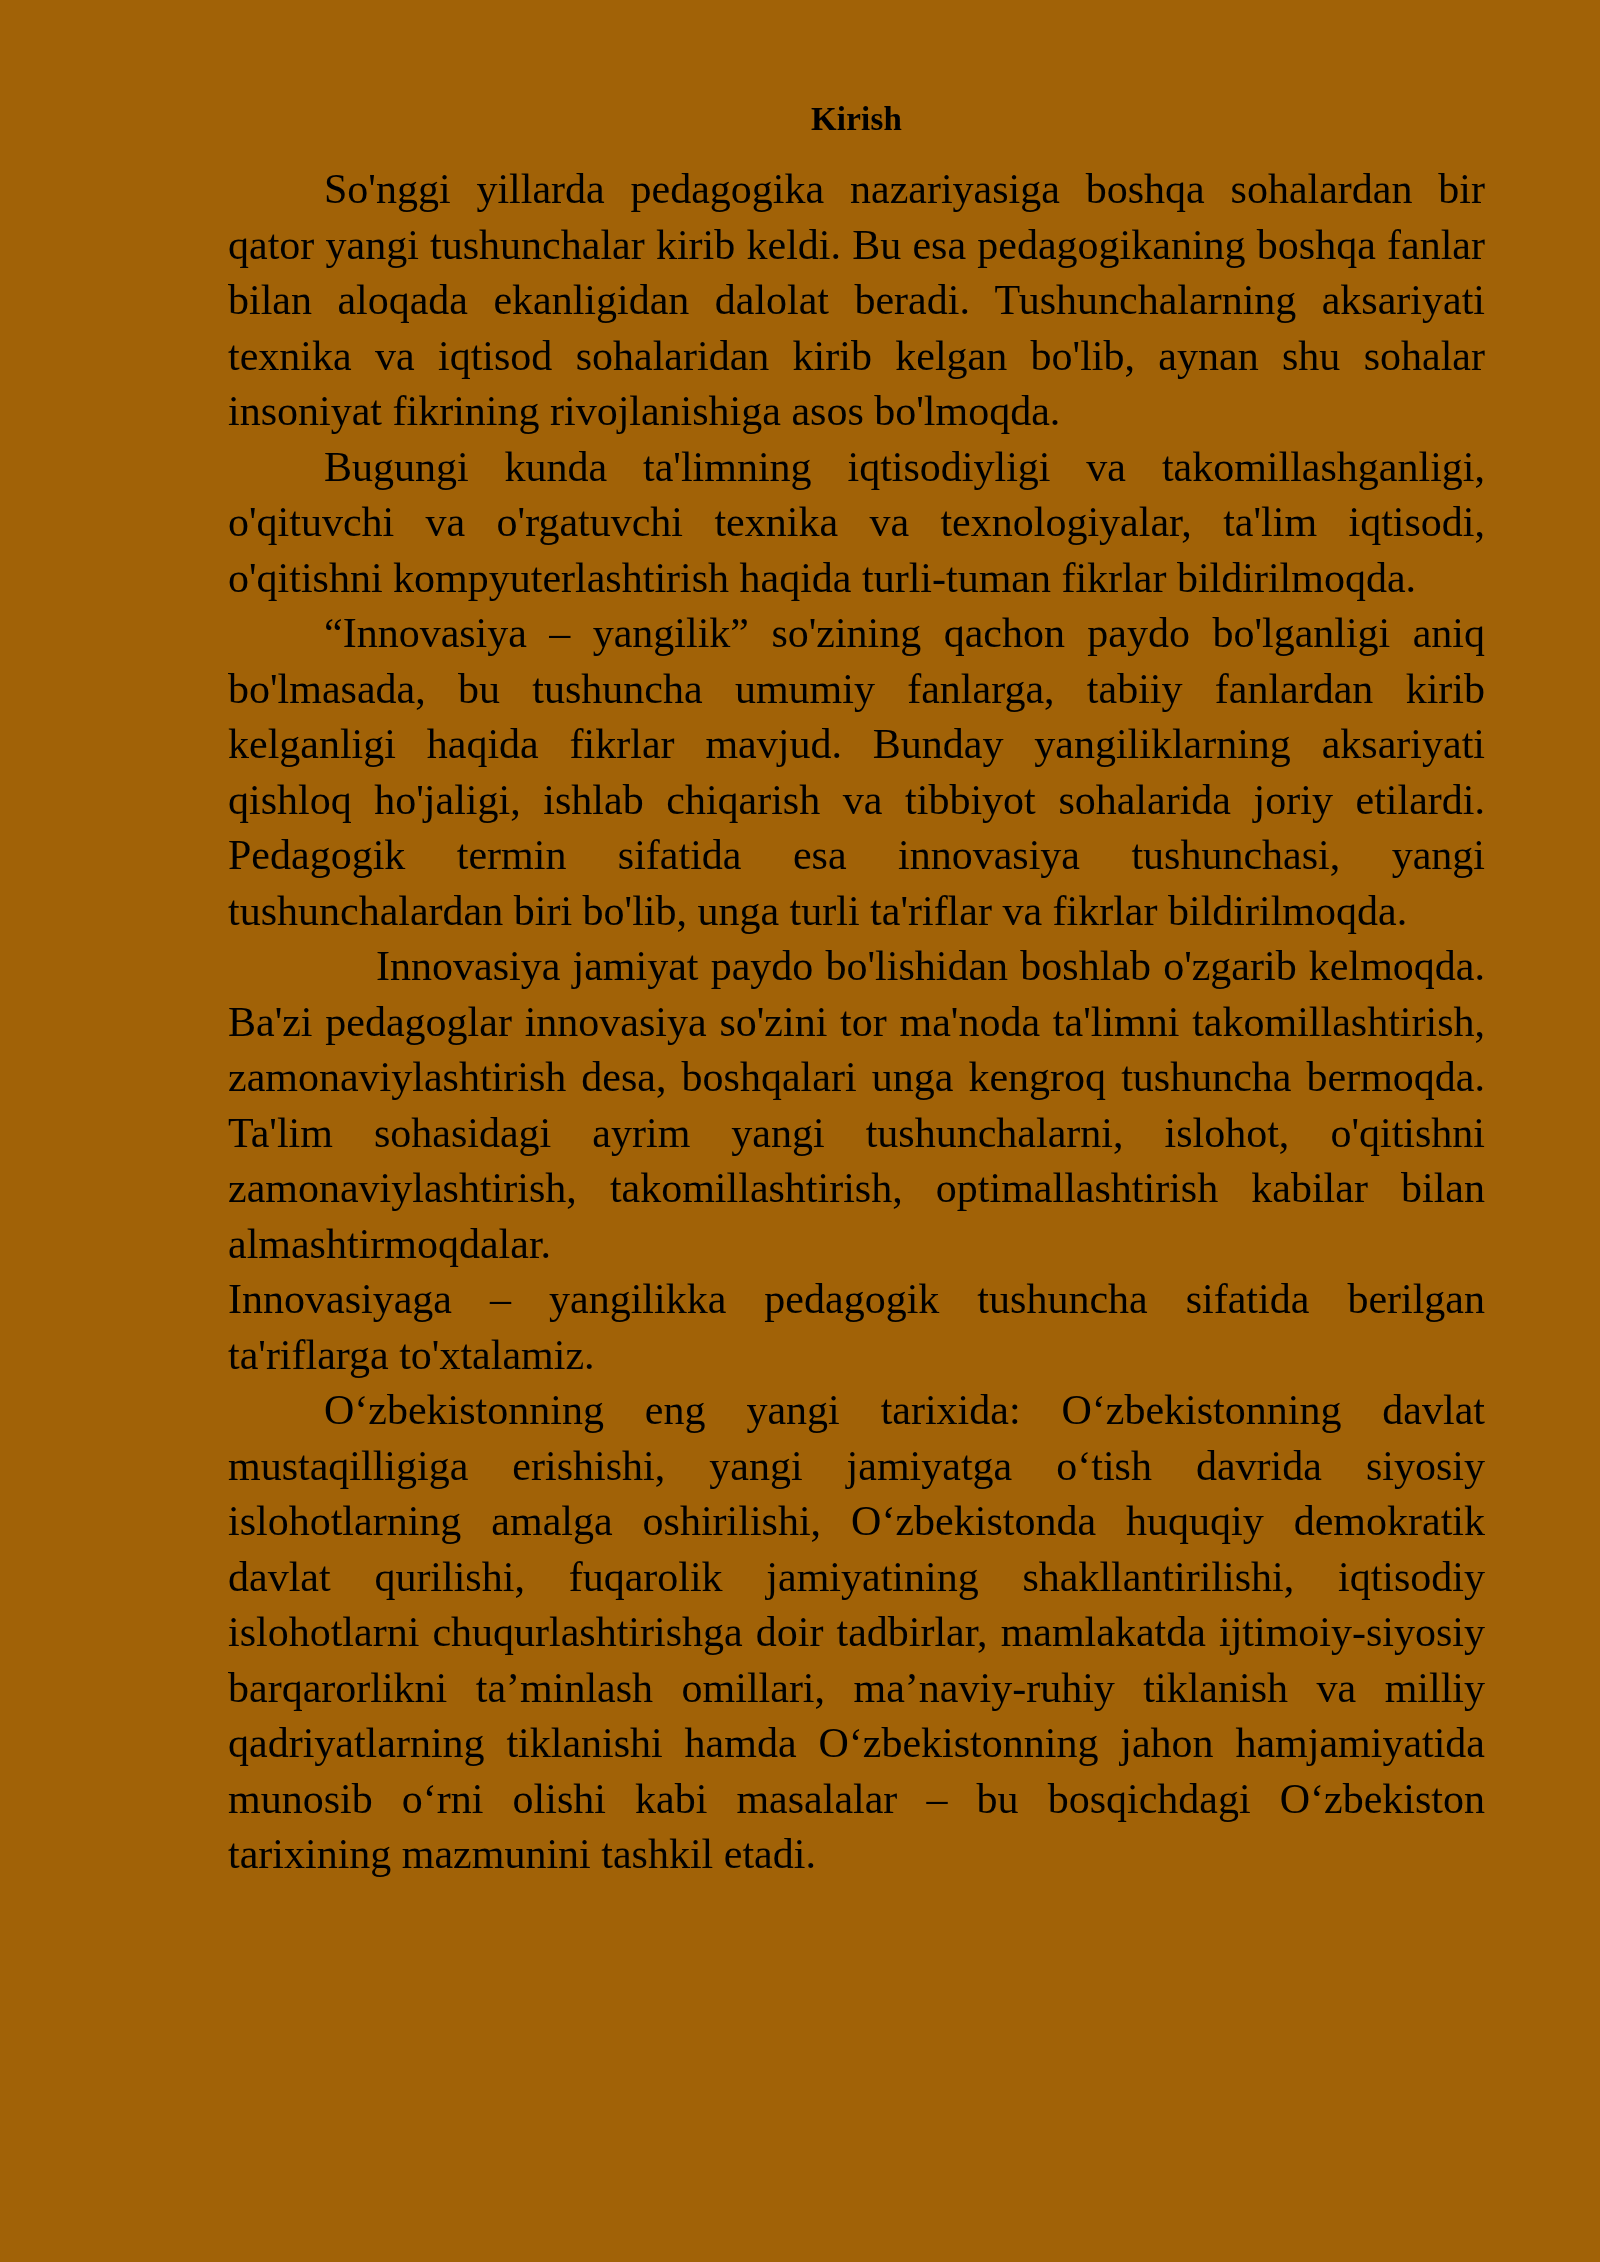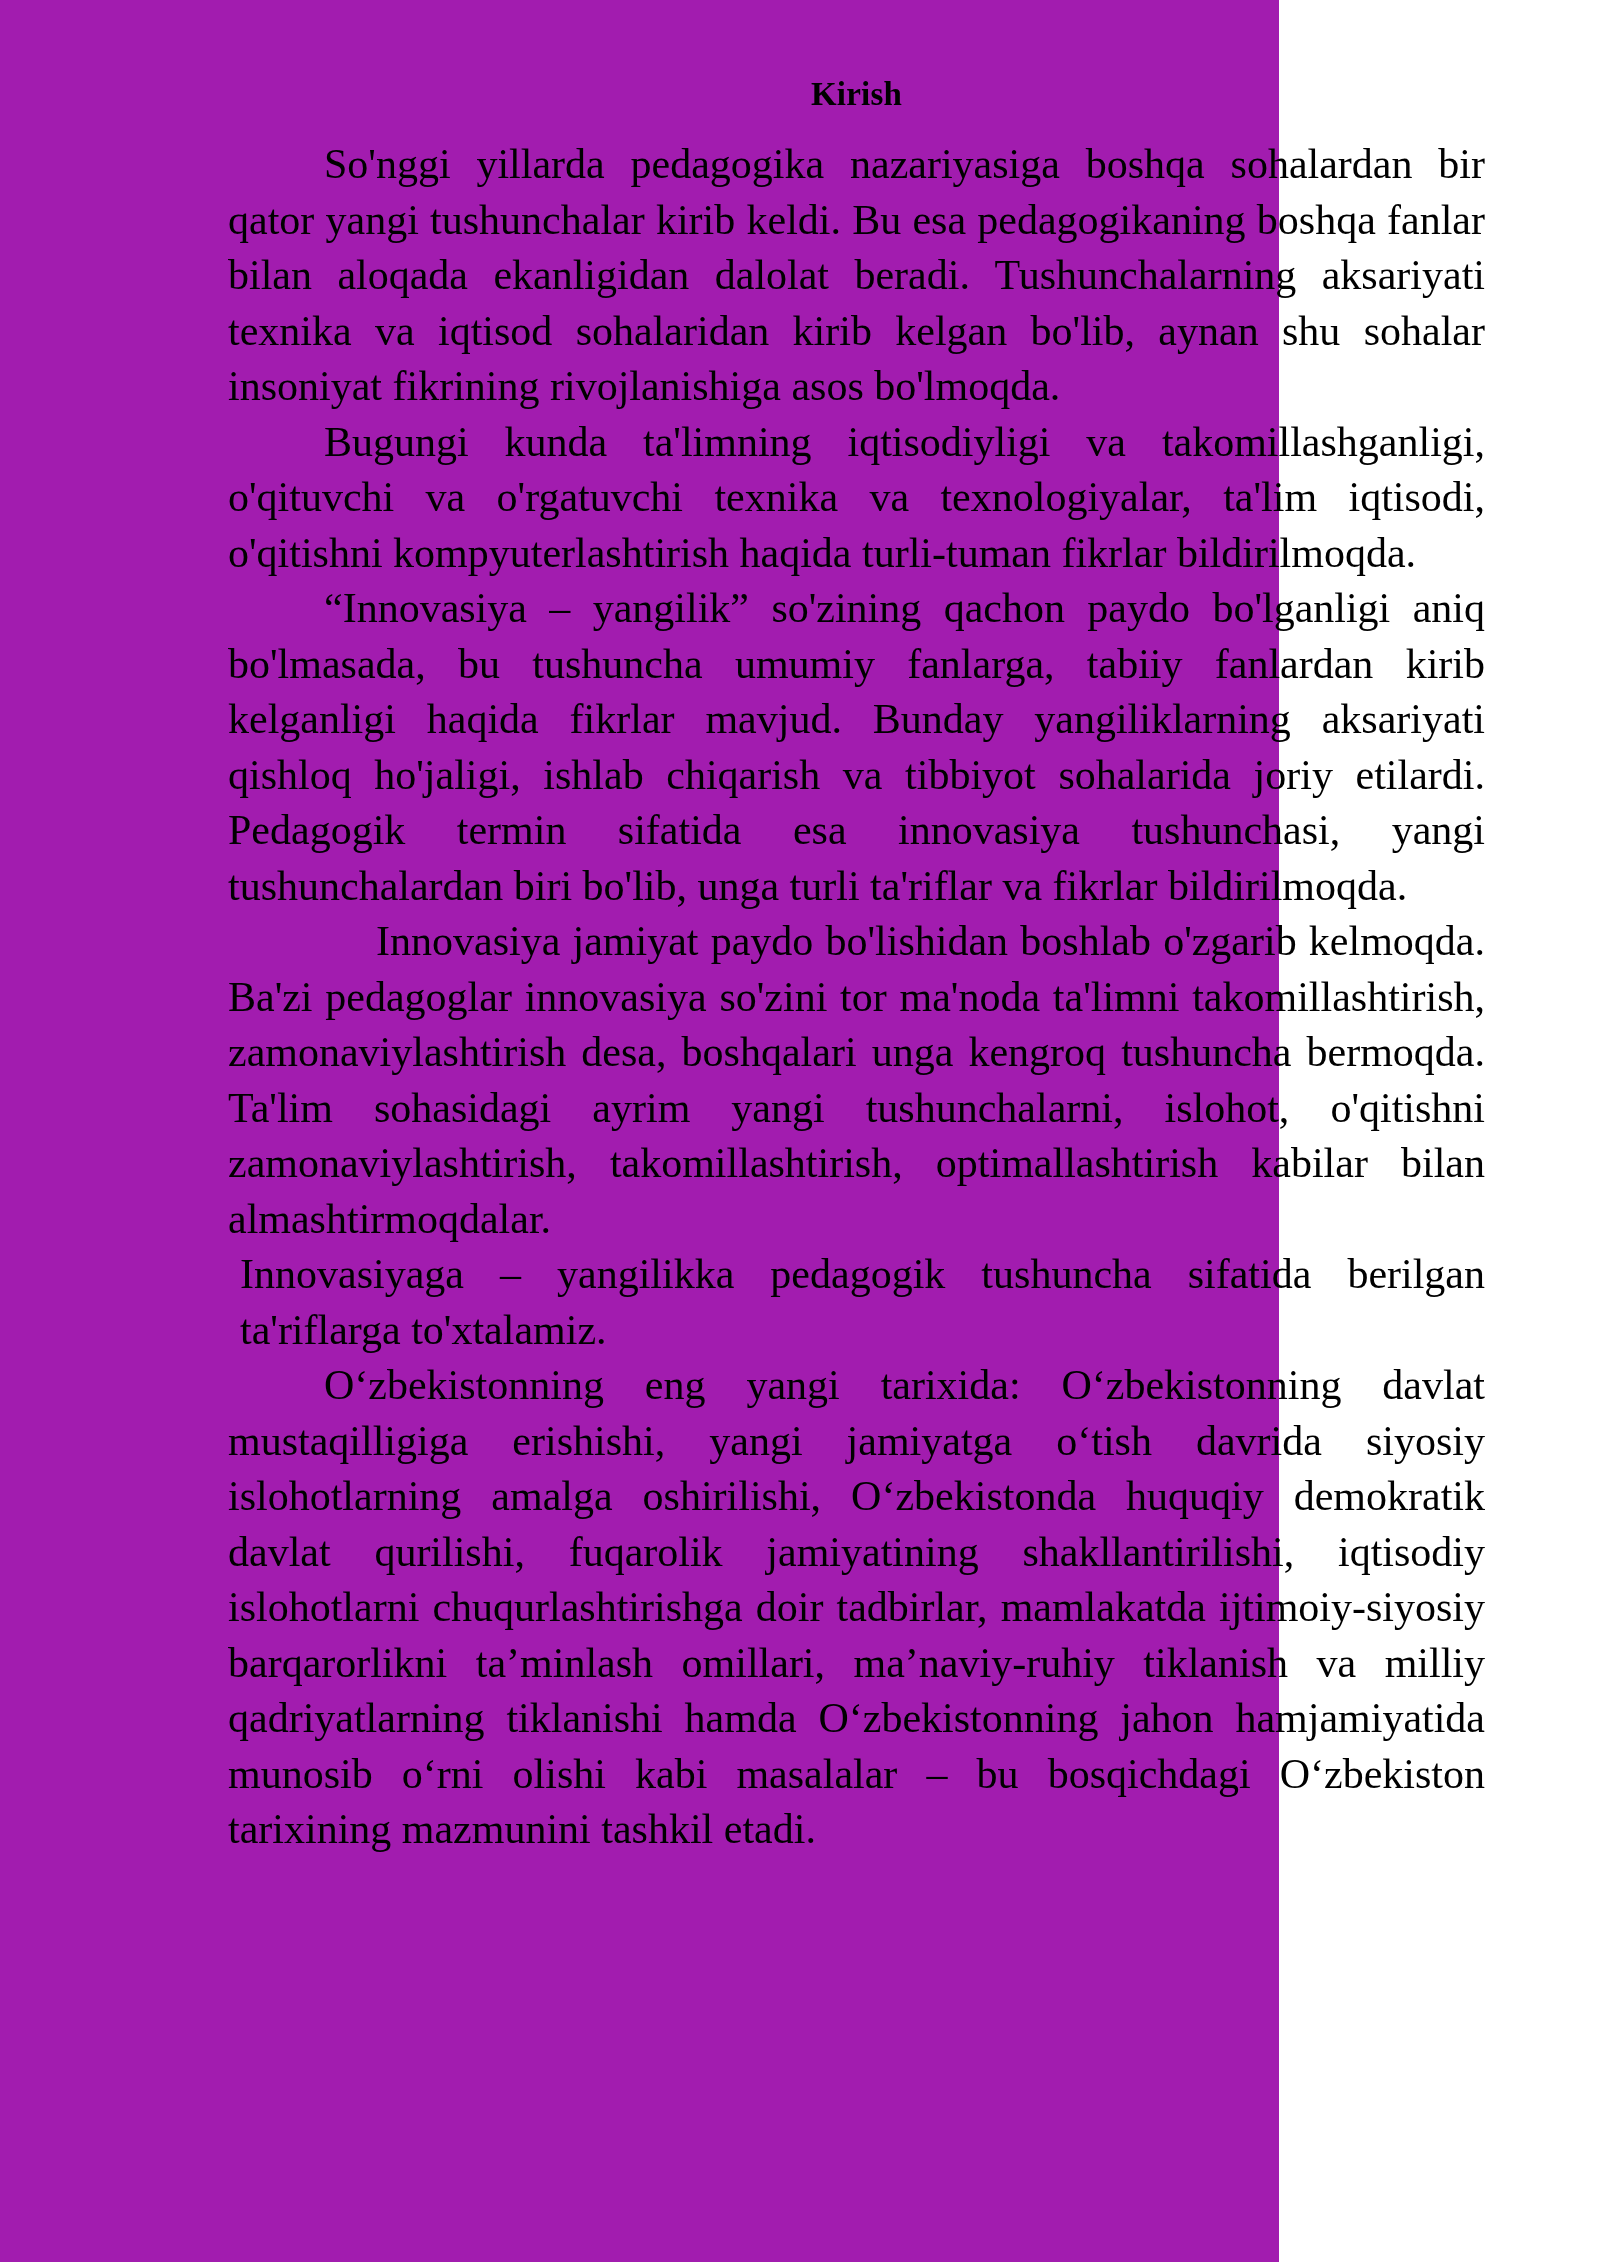--- a/index.html
+++ b/index.html
@@ -10,25 +10,25 @@
   body {
     width: 1600px;
     height: 2262px;
     font-family: "Liberation Serif", "DejaVu Serif", serif;
     color: #000000;
     -webkit-font-smoothing: antialiased;
   }
 
   .page {
     position: relative;
-    width: 1279px;
+    width: 1600px;
     height: 2262px;
-    background: #a21caf;
+    background: #a16207;
     box-sizing: border-box;
-    padding: 78px 115px 0 228px;
+    padding: 103px 115px 0 228px;
   }
 
   .doc-body {
     width: 1257px;
   }
 
   .doc-title {
     font-size: 33px;
     font-weight: bold;
     text-align: center;
@@ -44,21 +44,21 @@
     text-justify: inter-word;
     margin: 0;
     padding: 0;
     -webkit-hyphens: none;
     hyphens: none;
     word-spacing: 0px;
   }
 
   p.para.indent-normal { text-indent: 96px; }
   p.para.indent-deep   { text-indent: 148px; }
-  p.para.indent-none   { text-indent: 0; margin-left: 12px; }
+  p.para.indent-none   { text-indent: 0; }
 
   
 </style>
 </head>
 <body>
 
 <div class="page">
   <div class="doc-body">
 
     <h1 class="doc-title">Kirish</h1>

